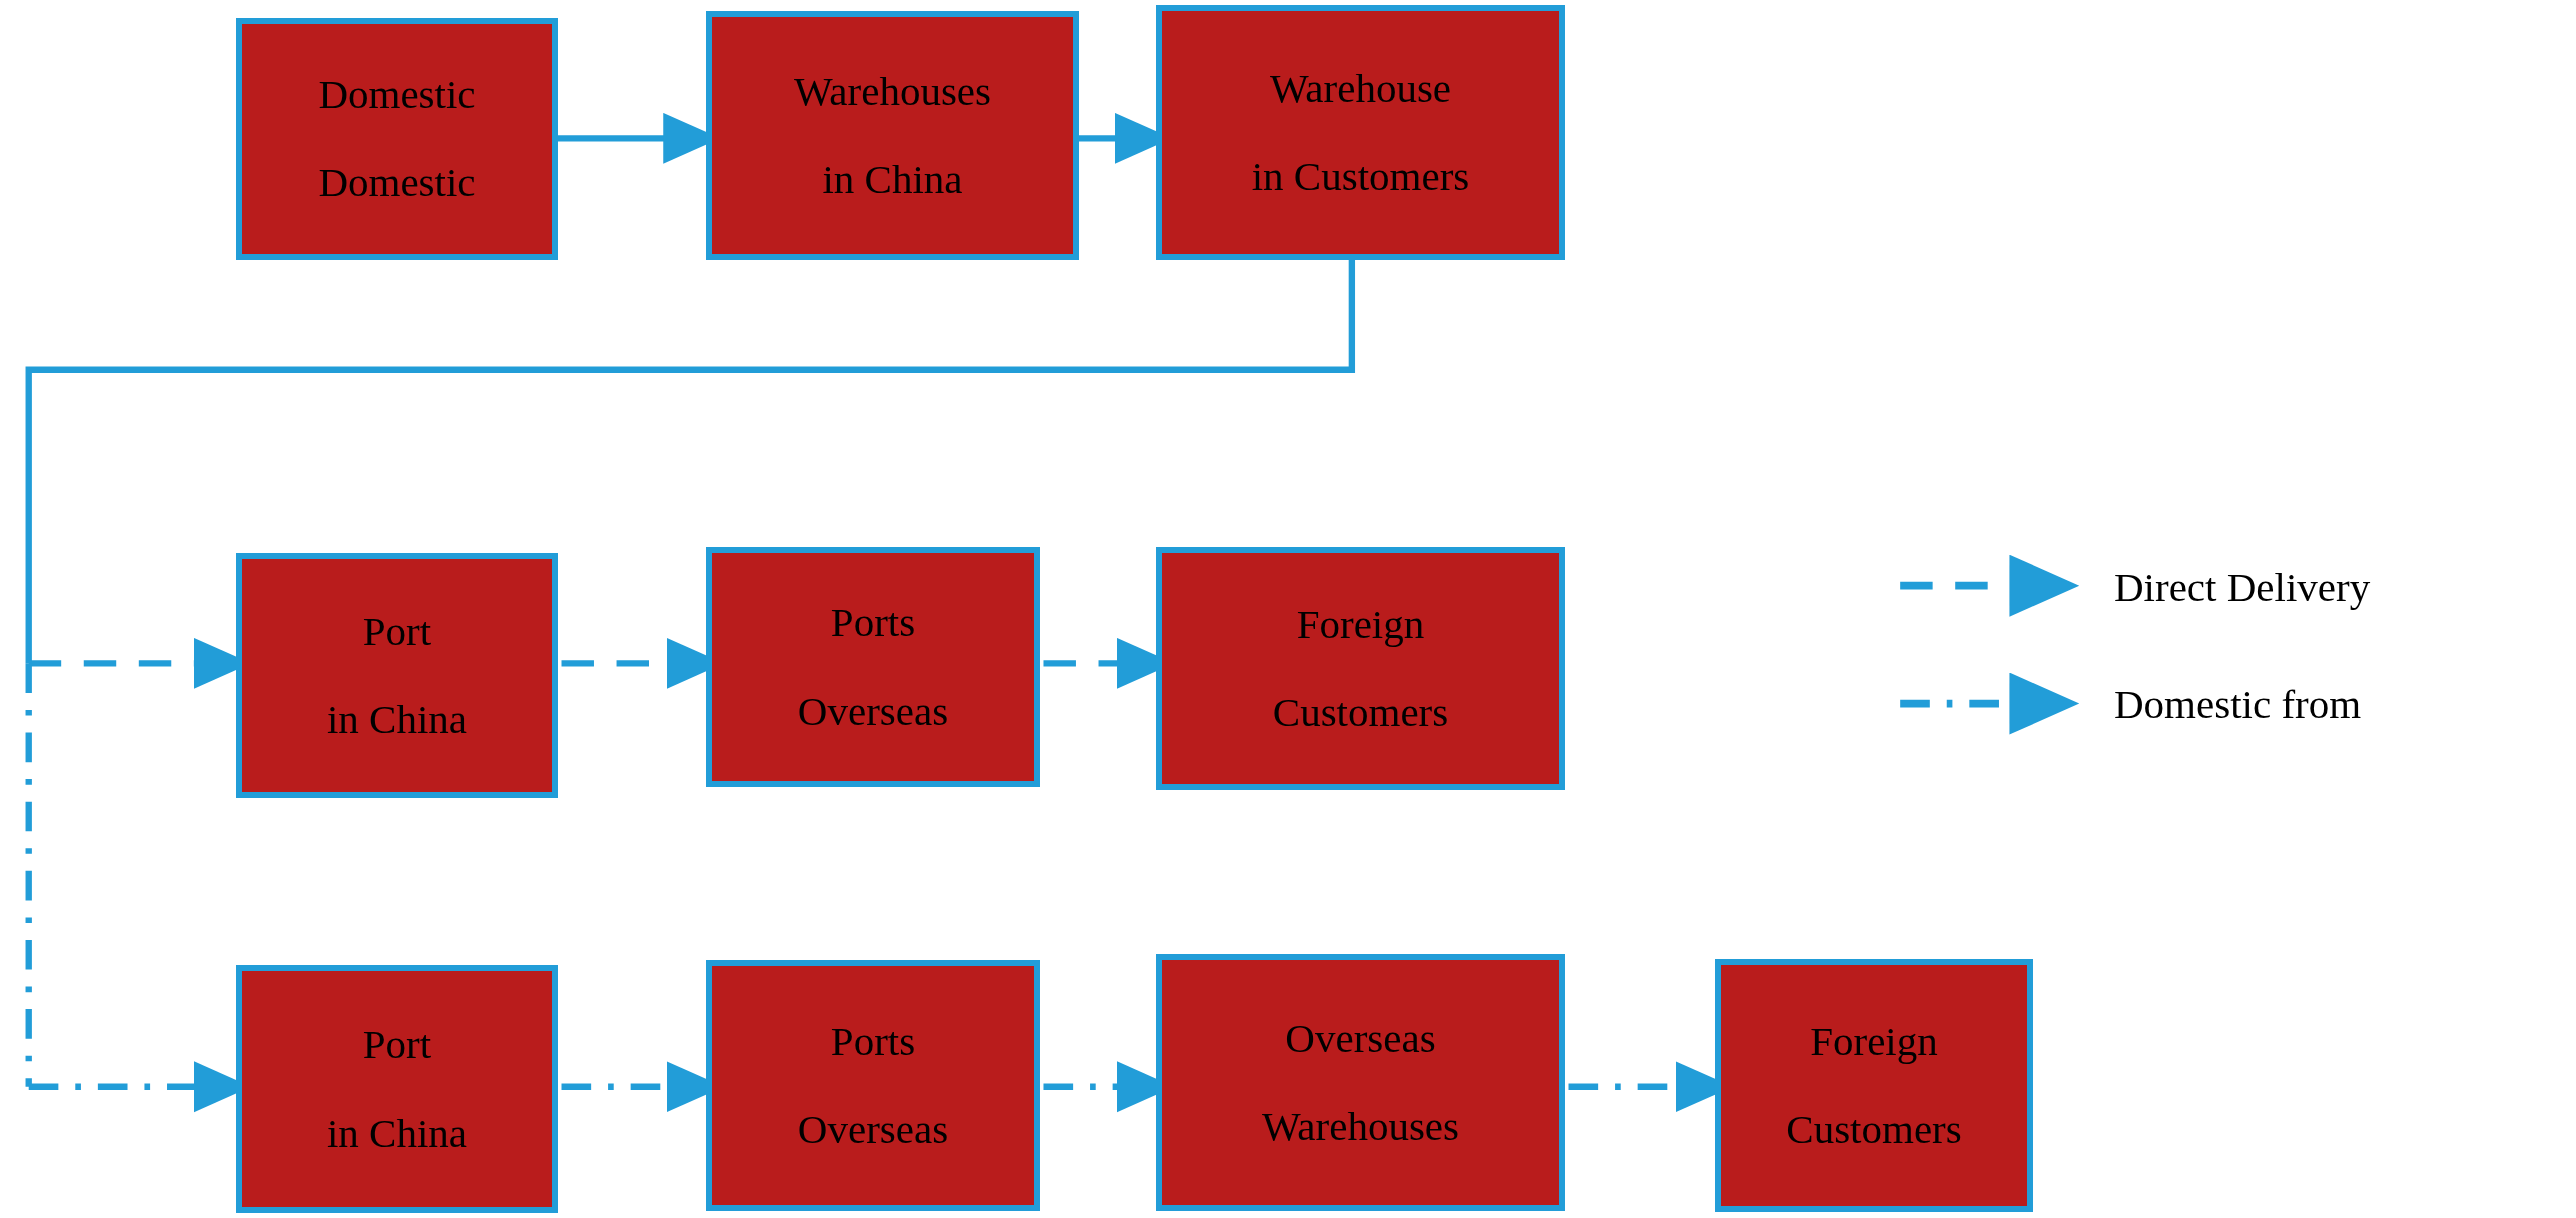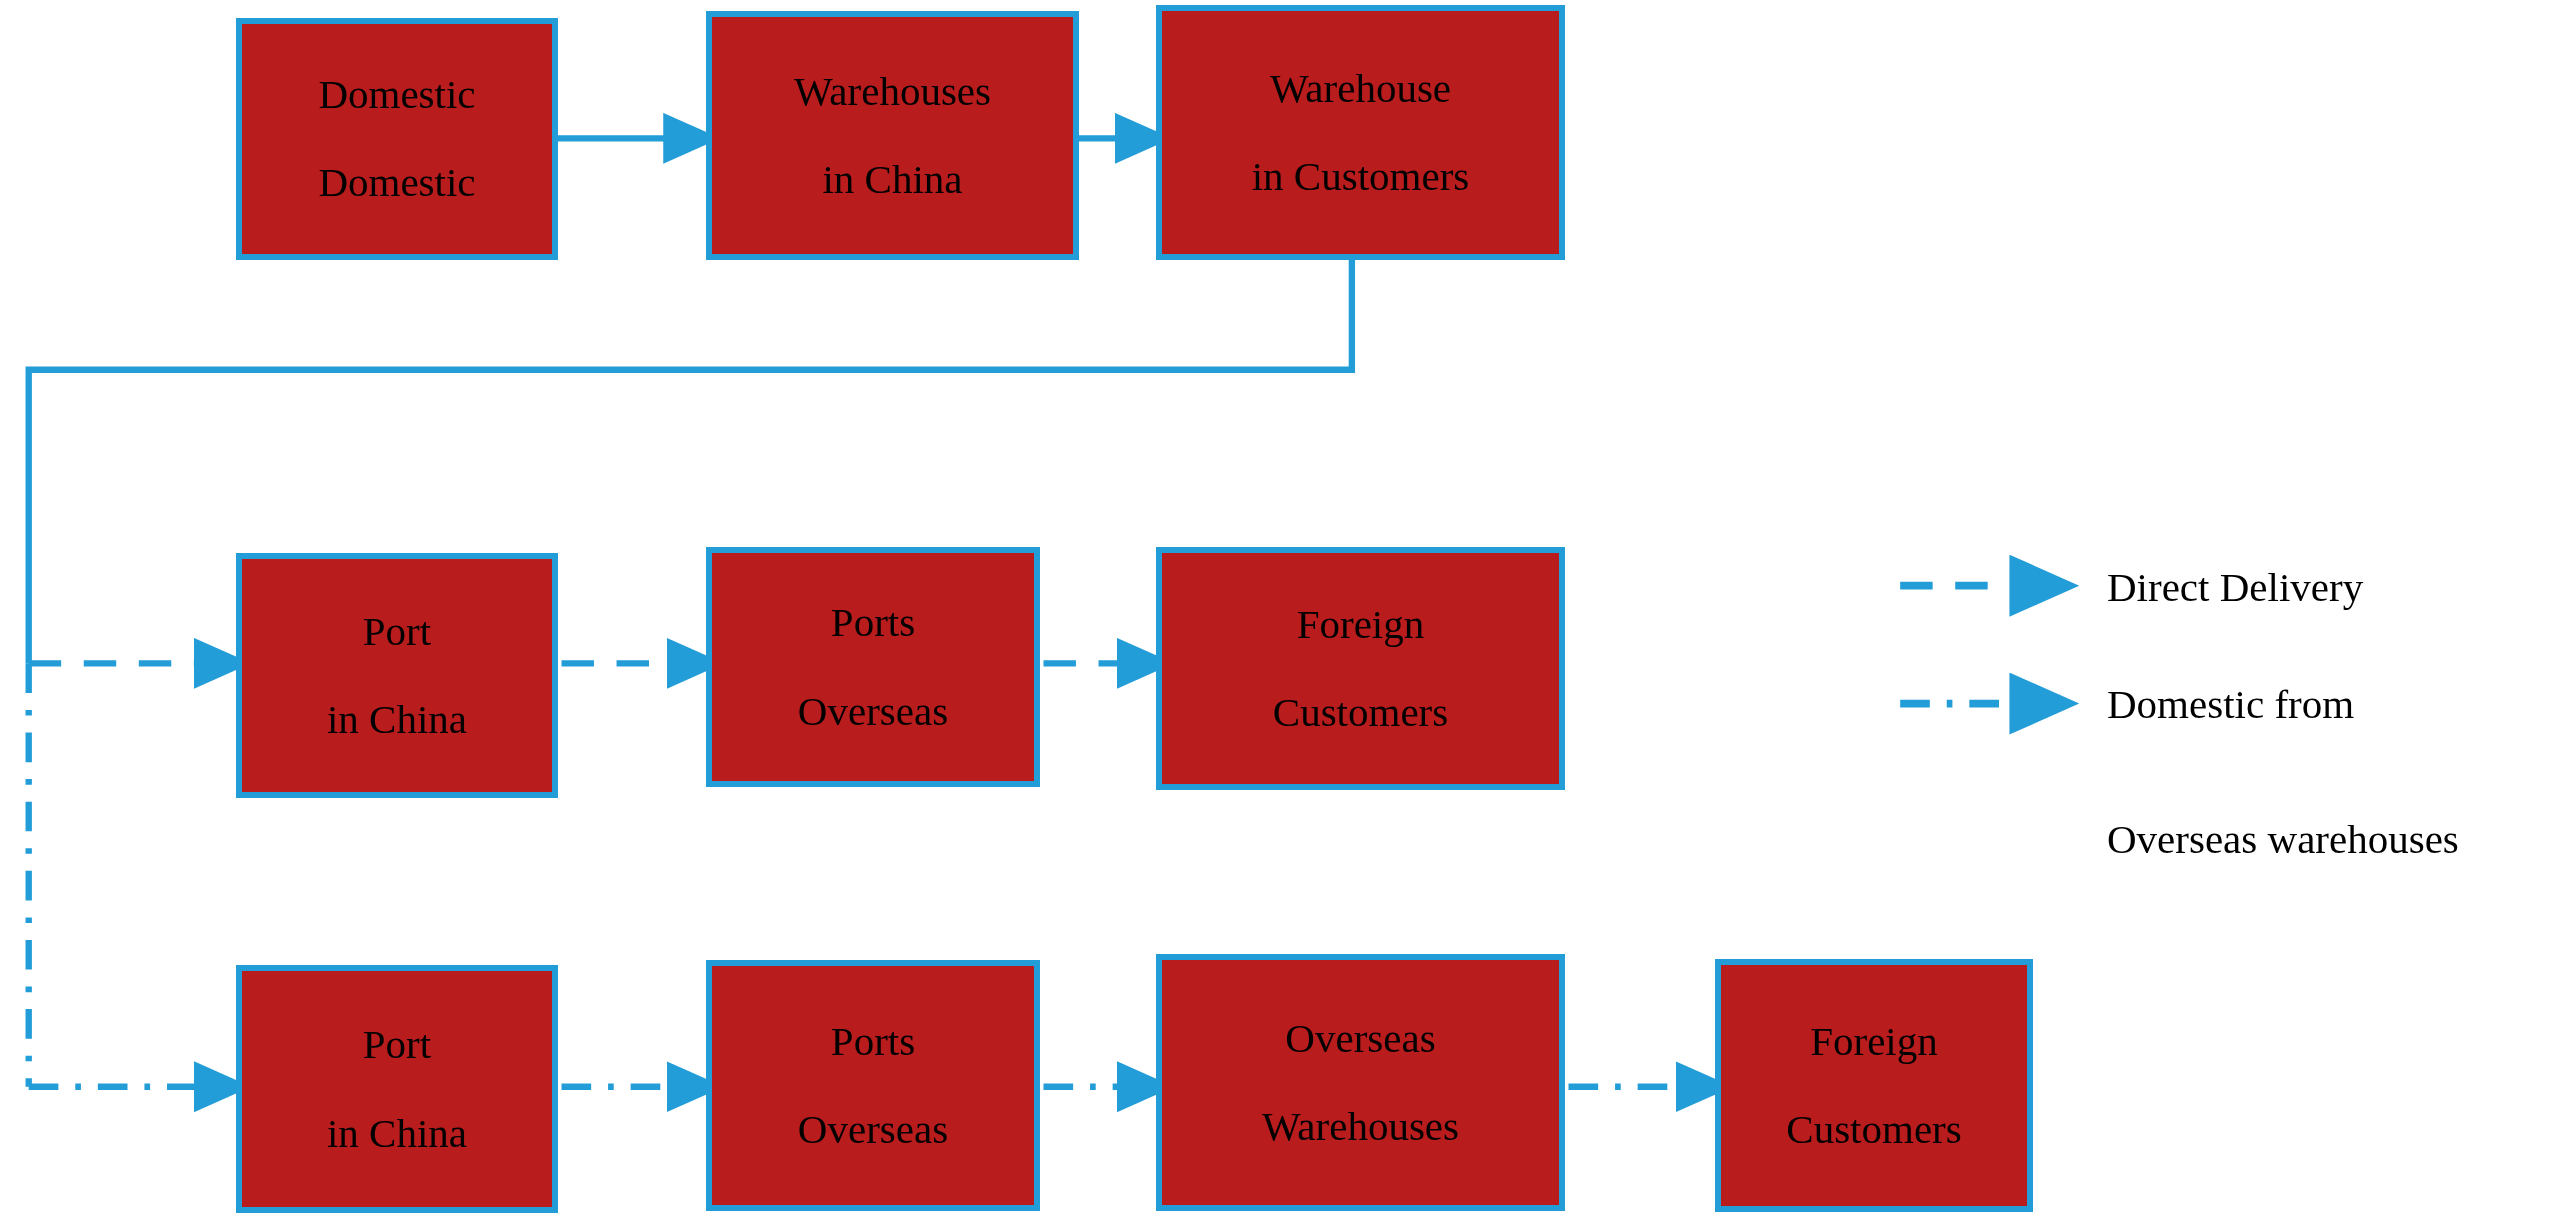--- a/index.html
+++ b/index.html
@@ -6,21 +6,21 @@
   body{width:2576px;height:1218px;position:relative;overflow:hidden;
        font-family:"Liberation Serif","DejaVu Serif",serif;}
   #canvas{position:absolute;left:0;top:0;width:2576px;height:1218px;}
   svg#wires{position:absolute;left:0;top:0;width:2576px;height:1218px;pointer-events:none;}
 
   .node{position:absolute;box-sizing:border-box;border:6.4px solid #229DD8;background:#b91c1c;
         display:flex;flex-direction:column;align-items:center;justify-content:center;}
   .node .line{font-size:41px;color:#000;line-height:1.05;white-space:nowrap;}
   .node .line.l1{margin-bottom:45px;}
 
-  .legend-label{position:absolute;font-size:41px;color:#000;white-space:nowrap;}
+  .legend-label{position:absolute;font-size:41px;color:#000;white-space:nowrap;margin-left:7px;}
 </style>
 </head>
 <body>
 
 <div id="canvas">
 
   <svg id="wires" viewBox="0 0 3649 1726" xmlns="http://www.w3.org/2000/svg">
     <defs>
       <marker id="arw" markerWidth="10" markerHeight="10" refX="1.2" refY="4" orient="auto" markerUnits="strokeWidth">
         <path d="M0,0 L9,4 L0,8 z" fill="#229DD8"></path>
@@ -126,16 +126,15 @@
 
   <div class="node" style="left:1715px;top:959px;width:318px;height:253px;">
     <span class="line l1">Foreign</span>
     <span class="line l2">Customers</span>
   </div>
 
   <span class="legend-label" style="left:2107px;top:563px;">Direct Delivery</span>
 
   <span class="legend-label" style="left:2107px;top:680px;">Domestic from</span>
 
-  <span class="legend-label" style="left:2107px;top:815px;">Overseas warehouses</span>
 
 </div>
 
 
 </body></html>

